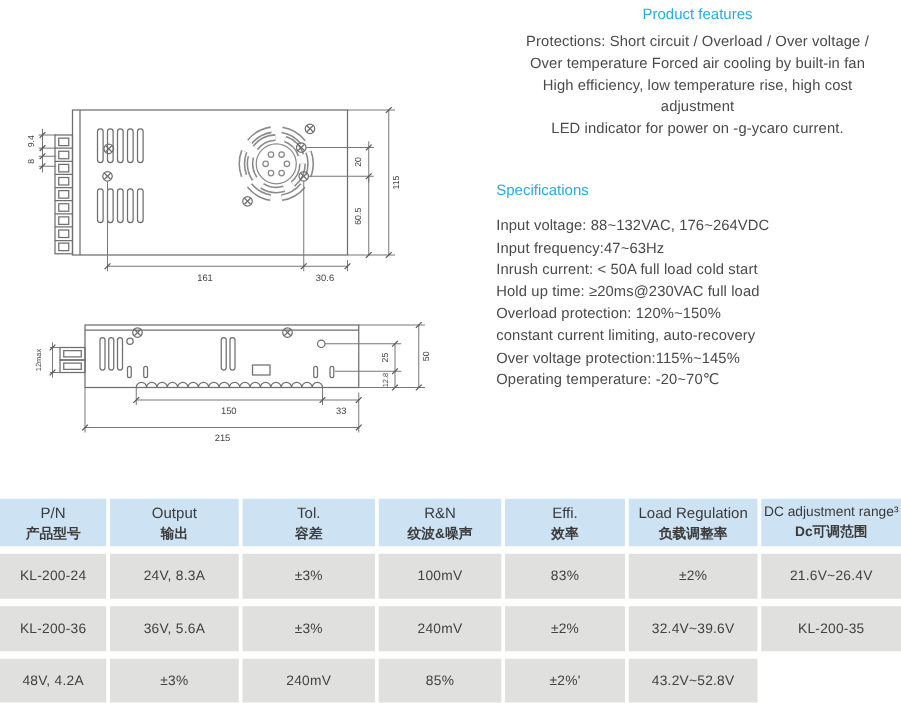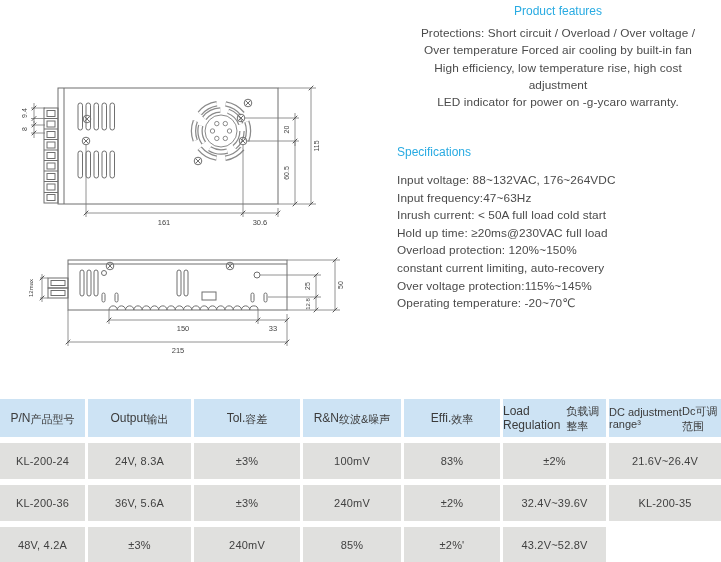--- a/index.html
+++ b/index.html
@@ -21,25 +21,25 @@
 
   .spec-table {
     position:absolute; left:0; top:399px; width:721px;
     display:grid;
     grid-template-columns:85px 103px 106px 98px 96px 103px 1fr;
     grid-template-rows:38px 36px 36px 36px;
     gap:6px 3px;
   }
   .th {
     background:var(--table_header_bg,#cde3f4);
-    display:flex; align-items:center; justify-content:center;
+    display:flex; flex-direction:column; align-items:center; justify-content:center;
     color:#3b3b3b;
   }
   .th .en { font-size:12px; }
-  .th .zh { font-size:11px; margin-top:2px; }
+  .th .zh { font-size:11px; margin-top:2px;font-weight:bold; }
   .th-dc .en { font-size:11px; }
   .td {
     background:var(--table_row_bg,#e0e0de);
     display:flex; align-items:center; justify-content:center;
     font-size:11px; color:#414141; letter-spacing:.2px;
   }
   svg text { font-family:"Liberation Sans","DejaVu Sans",sans-serif; fill:#444; }
 </style>
 </head>
 <body>
@@ -246,21 +246,21 @@
   <text x="255" y="91" font-size="7.5" text-anchor="middle">33</text>
   <text x="160" y="113" font-size="7.5" text-anchor="middle">215</text>
 </svg>
 
 <div class="features">
   <div class="sec-heading">Product features</div>
   <div class="body-line">Protections: Short circuit / Overload / Over voltage /</div>
   <div class="body-line">Over temperature Forced air cooling by built-in fan</div>
   <div class="body-line">High efficiency, low temperature rise, high cost</div>
   <div class="body-line">adjustment</div>
-  <div class="body-line">LED indicator for power on -g-ycaro warranty.</div>
+  <div class="body-line">LED indicator for power on -g-ycaro current.</div>
 </div>
 
 <div class="specs">
   <div class="sec-heading">Specifications</div>
   <div class="body-line">Input voltage:  88~132VAC, 176~264VDC</div>
   <div class="body-line">Input frequency:47~63Hz</div>
   <div class="body-line">Inrush current:  &lt; 50A full load cold start</div>
   <div class="body-line">Hold up time:  ≥20ms@230VAC full load</div>
   <div class="body-line">Overload protection:  120%~150%</div>
   <div class="body-line">constant current limiting, auto-recovery</div>

